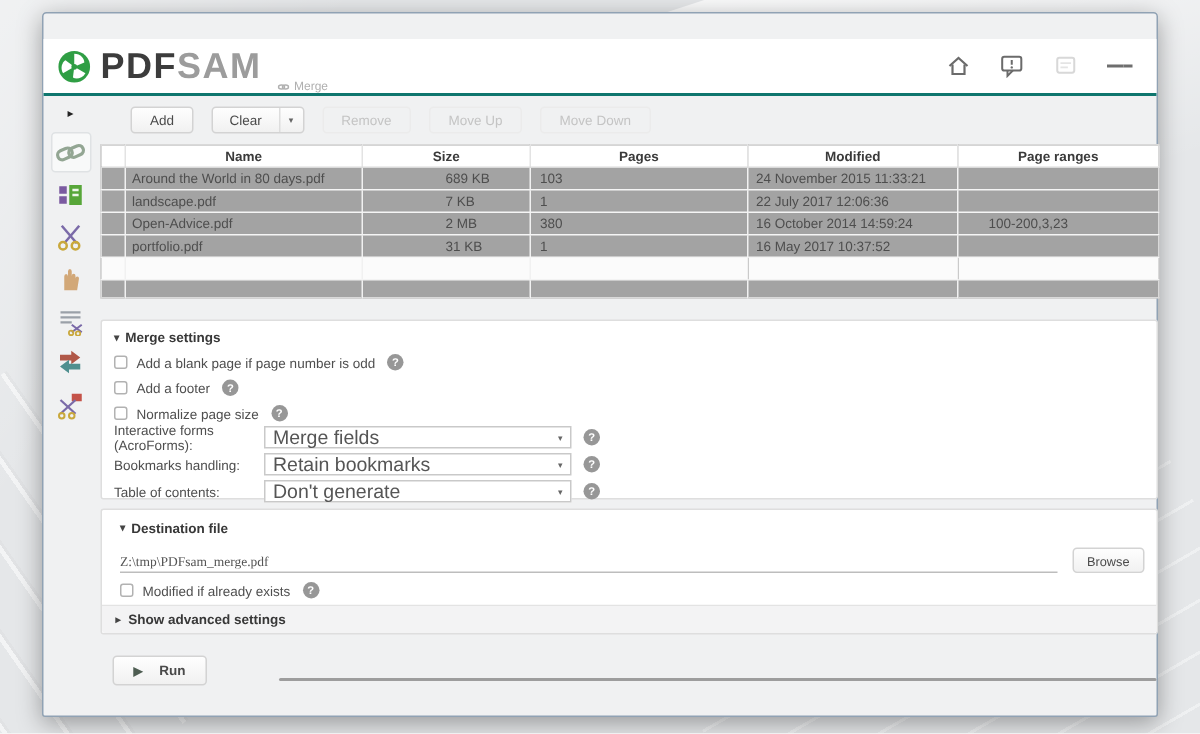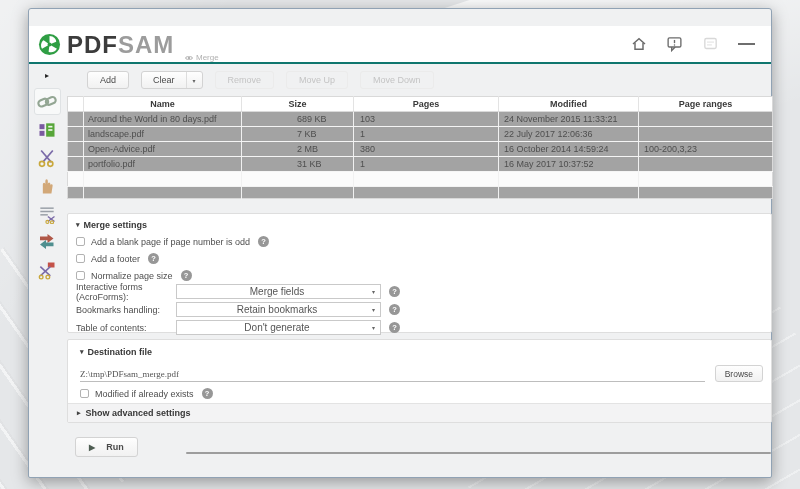--- a/index.html
+++ b/index.html
@@ -63,39 +63,39 @@
                border-collapse:collapse; table-layout:fixed; }
   .filetable th { font-size:9px; font-weight:bold; color:#3a3a3a; height:15px; text-align:center;
                   border-right:1px solid #e3e3e3; border-bottom:1px solid #dadada; background:#fff; }
   .filetable td { font-size:9px; color:#4e4e4e; height:15px; border-right:1px solid #f1f1f1;
                   border-bottom:1px solid #f5f5f5; overflow:hidden; white-space:nowrap; }
   .filetable th:last-child, .filetable td:last-child { border-right:none; }
   td.c-name { padding-left:4px; }
   td.c-size { padding-left:55px; }
   td.c-pages { padding-left:6px; }
   td.c-mod { padding-left:5px; }
-  td.c-range { padding-left:5px; }
+  td.c-range { padding-left:20px; }
   tr.empty-a td { height:15px; background:#fbfbfb; border-bottom:1px solid #f3f3f3; }
   tr.empty-b td { height:12px; border-bottom:none; }
 
   
   .panel { position:absolute; left:38px; width:705px; background:#fff; border:1px solid #dedede; border-radius:2px; }
   .panel-merge { top:204px; height:120px; padding:6px 8px 0 8px; }
   .panel-dest { top:330px; height:84px; }
   .sec-title { font-size:9px; font-weight:bold; color:#383838; display:flex; align-items:center; gap:4px; }
   .sec-arrow { font-size:7px; color:#444; }
   .cb-row { display:flex; align-items:center; margin-top:6px; font-size:9px; color:#4e4e4e; }
   .cb { width:9px; height:9px; border:1px solid #b2b2b2; border-radius:2px; background:#fff; margin-right:6px; flex:0 0 auto; }
   .help { width:11px; height:11px; border-radius:50%; background:#979797; color:#fff; font-size:7.5px; font-weight:bold;
           display:inline-flex; align-items:center; justify-content:center; margin-left:8px; flex:0 0 auto; }
   .sel-row { display:flex; align-items:center; margin-top:3px; font-size:9px; color:#4e4e4e; height:15px; }
   .sel-row:first-of-type { margin-top:8px; }
   .sel-label { width:100px; flex:0 0 auto; }
   .selectbox { width:205px; height:15px; border:1px solid #c9c9c9; background:#fff; display:flex; align-items:center; padding:0 5px; }
-  .selectbox .val { flex:1; font-size:10px; color:#555;text-align:center; }
+  .selectbox .val { flex:1; font-size:13px; color:#555; }
   .selectbox .arr { font-size:6px; color:#666; }
 
   
   .dest-inner { padding:7px 8px 0 12px; }
   .dest-row { display:flex; align-items:flex-end; margin-top:8px; }
   .dest-input { flex:1; border:none; outline:none; border-bottom:1px solid #bdbdbd; font-size:9px; color:#555;
                 height:15px; font-family:Liberation Serif, serif; background:transparent; }
   .browse-btn { margin-left:10px; height:17px; padding:0 9px; font-size:8.5px; }
   .adv-row { position:absolute; left:0; right:0; bottom:0; height:19px; background:#f3f3f4; border-top:1px solid #e3e3e3;
              border-radius:0 0 2px 2px; display:flex; align-items:center; padding-left:9px;

